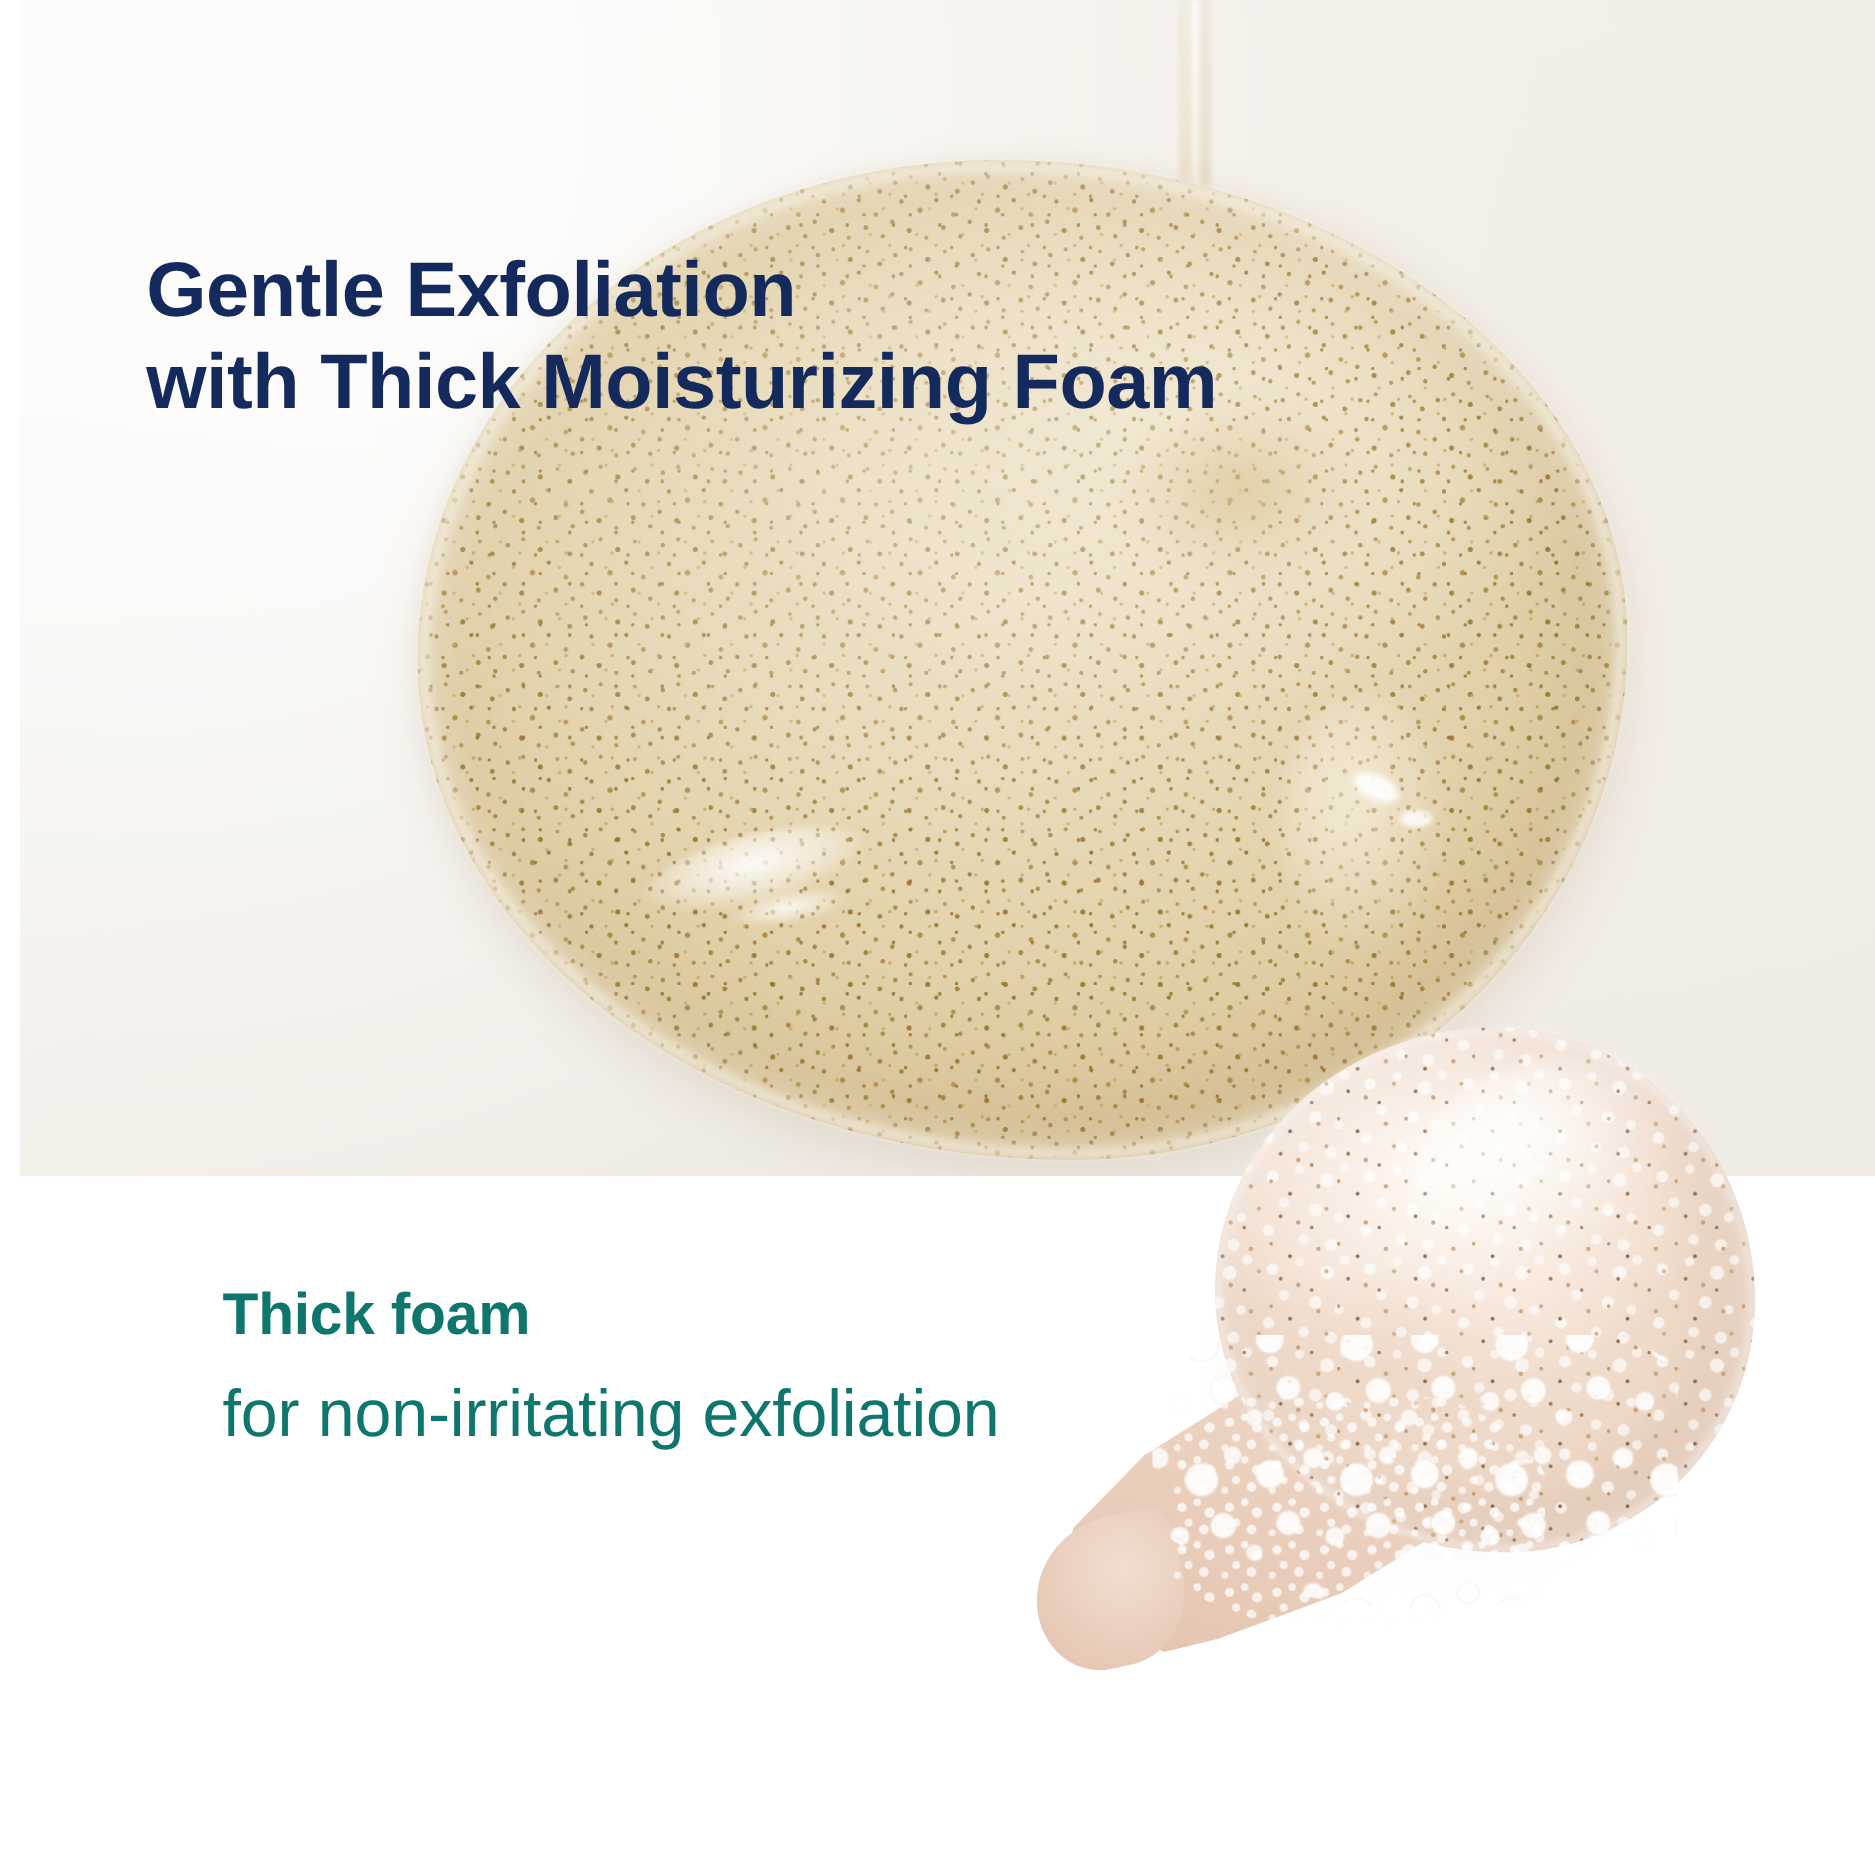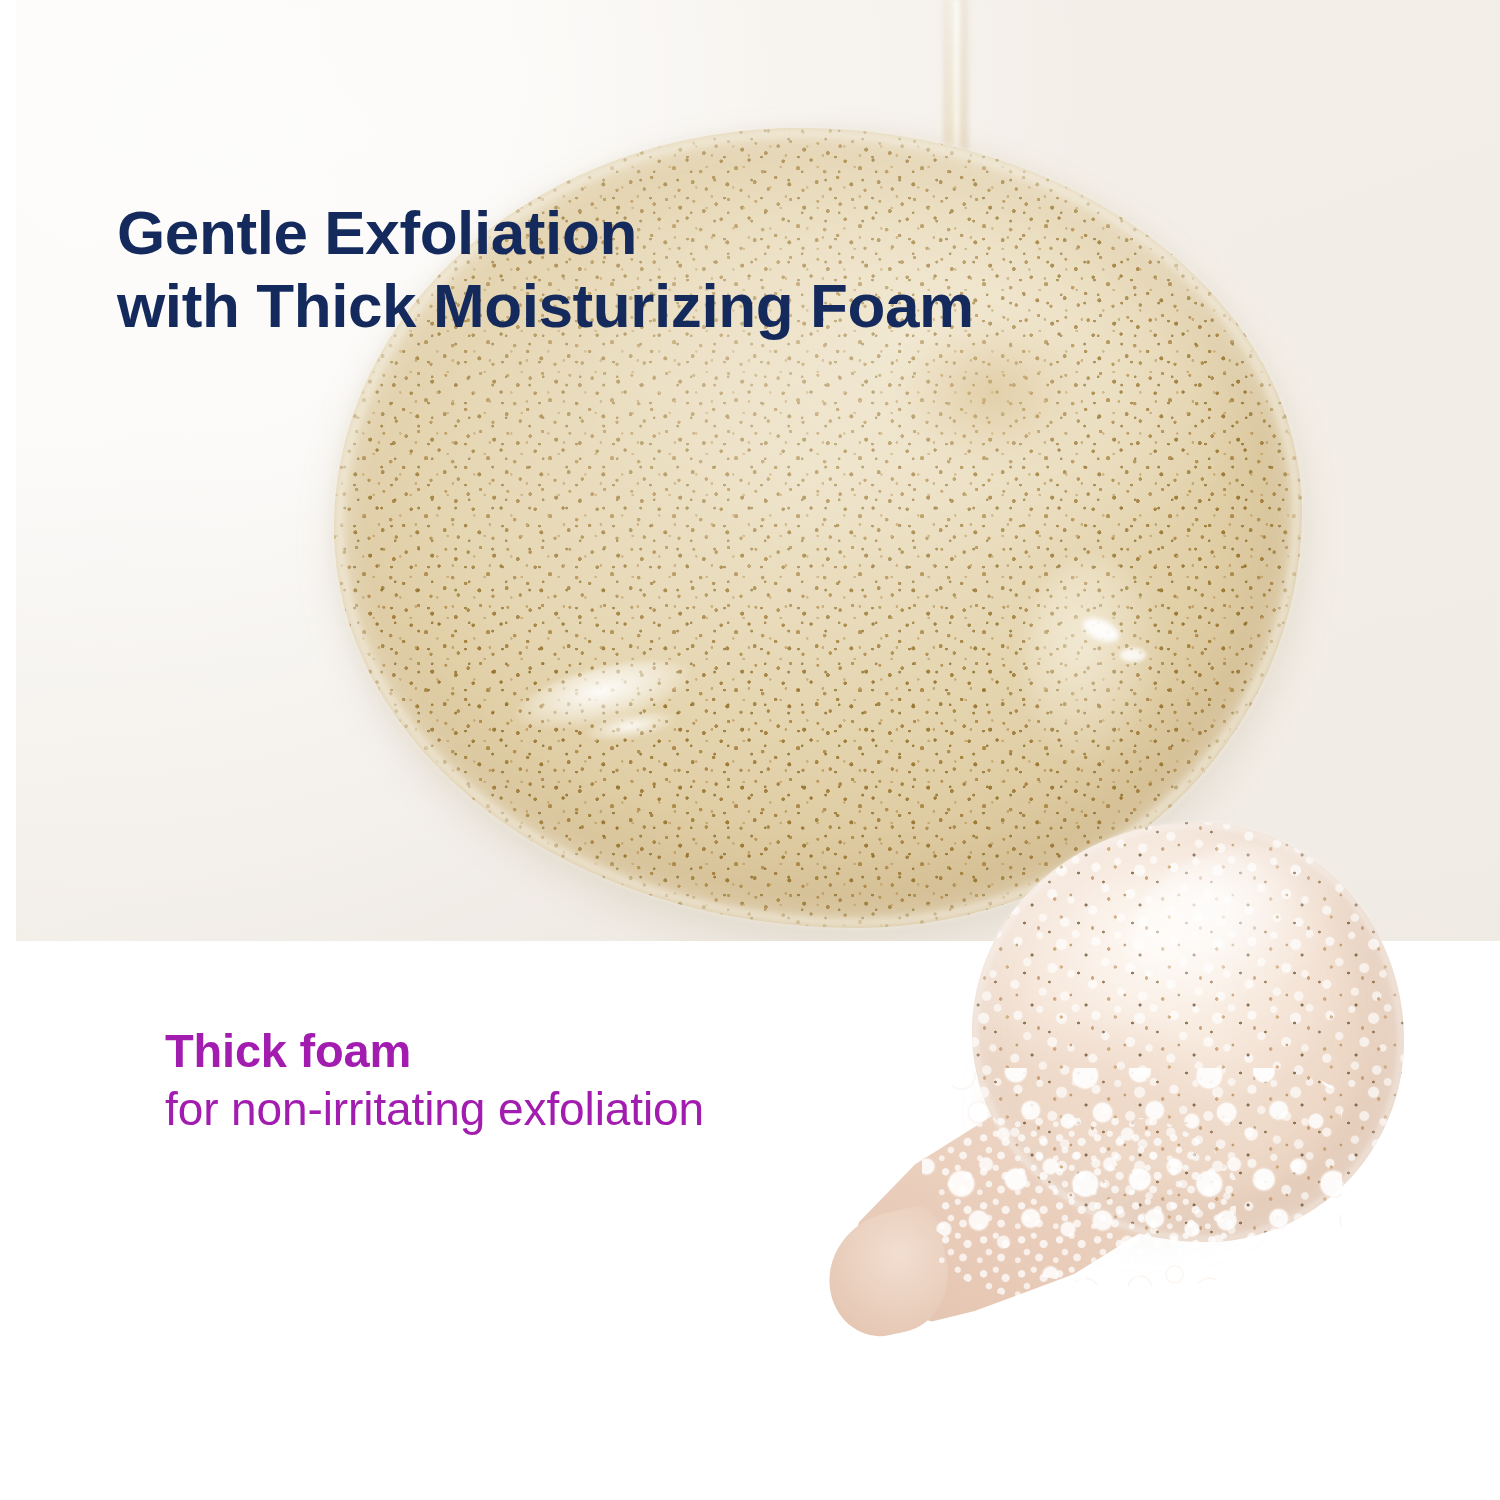--- a/index.html
+++ b/index.html
@@ -397,37 +397,38 @@
     top: 197px;
     color: #142a5c;
     font-size: 62px;
     font-weight: 700;
     line-height: 1.17;
     letter-spacing: -0.4px;
     white-space: pre;
   }
   .sub-block {
     position: absolute;
-    left: 165px;
+    left: 178px;
     top: 1023px;
-    color: #a21caf;
+    color: #0f766e;
   }
   .sub-title {
     font-size: 47px;
     font-weight: 600;
     line-height: 1.18;
     letter-spacing: -0.2px;
     white-space: pre;
   }
   .sub-line {
-    font-size: 46px;
+    font-size: 53px;
     font-weight: 300;
     line-height: 1.36;
     letter-spacing: -0.1px;
     white-space: pre;
+    margin-top: 18px;
   }
 </style>
 </head>
 <body>
 
 <div id="page">
 
   <div class="photo-panel">
     <div class="panel-grain"></div>
 

